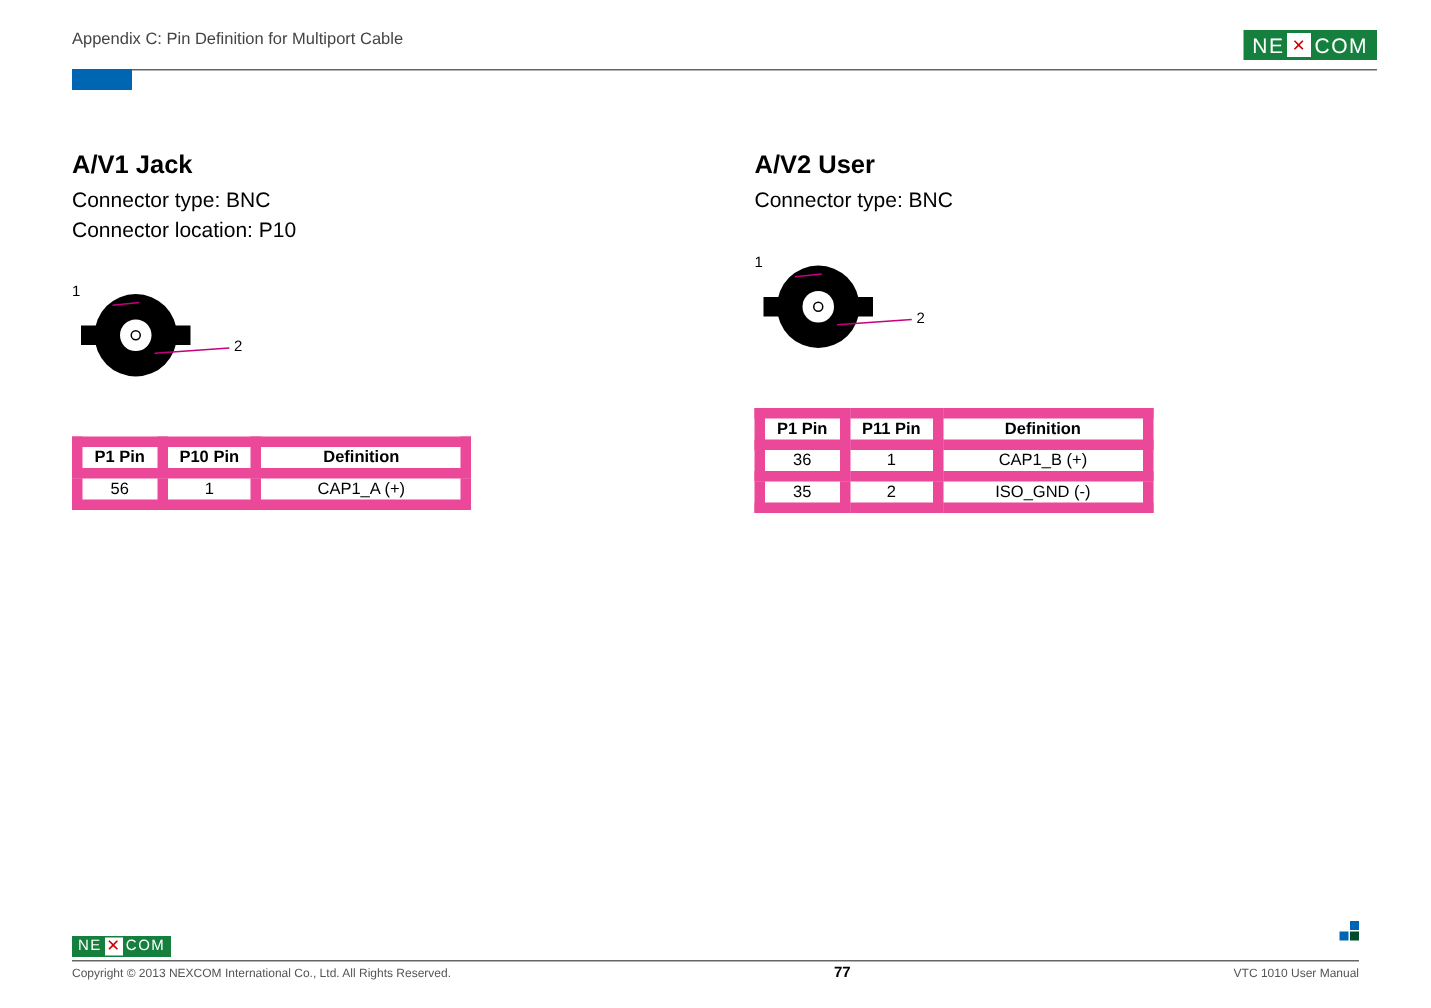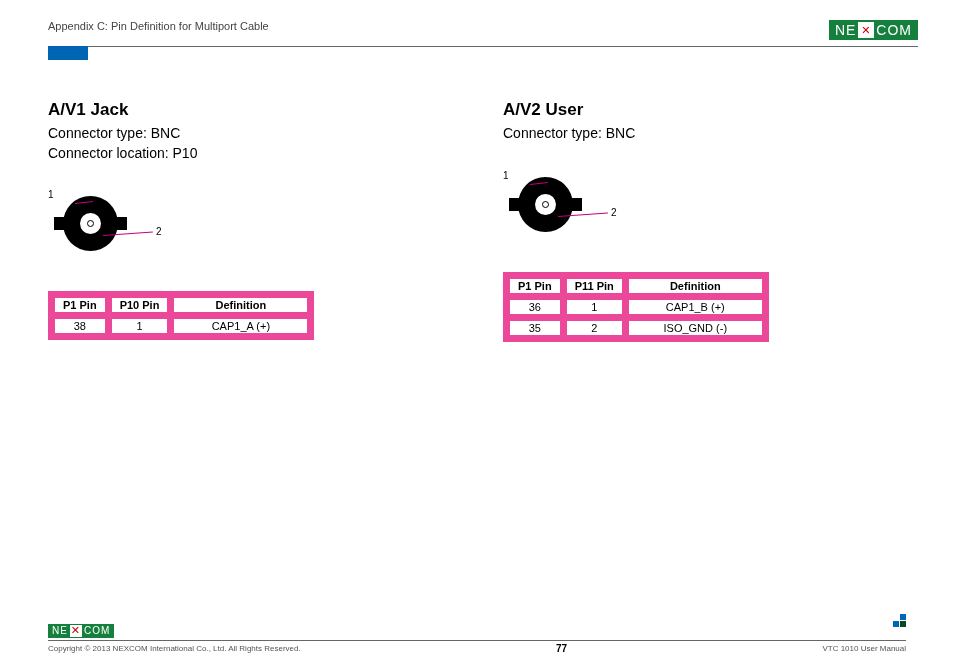--- a/index.html
+++ b/index.html
@@ -260,21 +260,21 @@
         <div class="lbl2">2</div>
       </div>
       <table class="pin-table">
         <tbody>
             <tr>
           <th class="col-p1">P1 Pin</th>
           <th class="col-p2">P10 Pin</th>
           <th class="col-def">Definition</th>
         </tr>
         <tr>
-          <td>38</td>
+          <td>56</td>
           <td>1</td>
           <td>CAP1_A (+)</td>
         </tr>
       </tbody>
         </table>
     </div>
 
     <div class="col">
       <div class="jack-title">A/V2 User</div>
       <div class="jack-sub">

